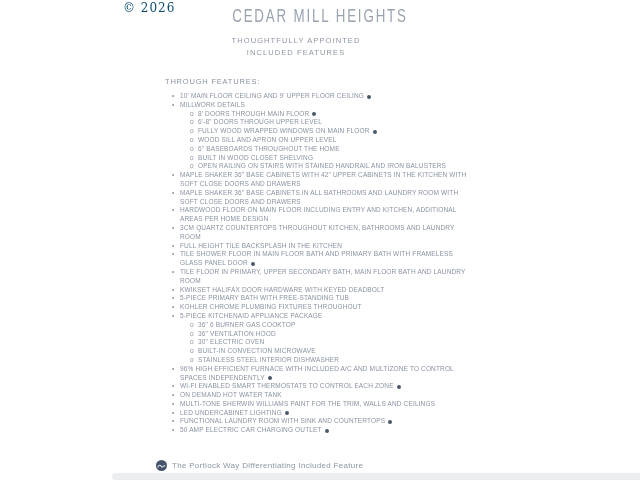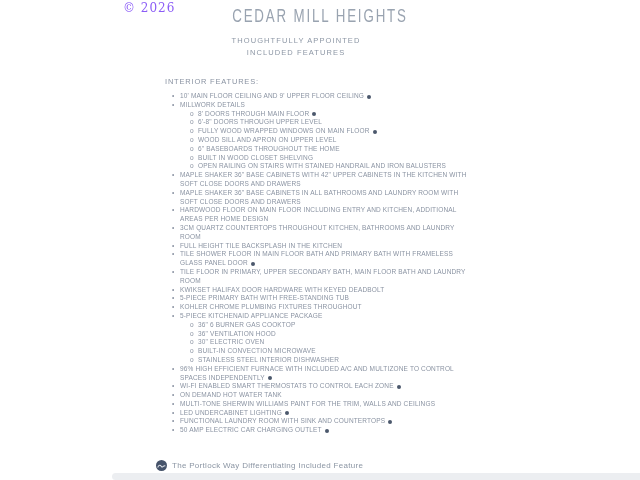--- a/index.html
+++ b/index.html
@@ -1,20 +1,20 @@
 <!DOCTYPE html>
 <html><head>
 <meta charset="utf-8">
 <style>
   html,body{margin:0;padding:0;background:#ffffff;}
   .page{position:relative;width:640px;height:480px;background:#ffffff;overflow:hidden;
         font-family:"Liberation Sans",sans-serif;}
 
   .copyright{position:absolute;left:123px;top:1px;font-family:"DejaVu Serif",serif;
-             font-size:12px;letter-spacing:1px;color:#8b5cf6;}
+             font-size:12px;letter-spacing:1px;color:#0c4a6e;}
 
   .title{position:absolute;left:0;top:6px;width:640px;text-align:center;
          font-size:18px;font-weight:300;letter-spacing:2.5px;color:#99a3b0;
          transform:scaleX(0.74);transform-origin:50% 50%;white-space:nowrap;}
 
   .subtitle{position:absolute;left:0;width:592px;text-align:center;
             font-size:7.5px;letter-spacing:1.1px;color:#8d97a5;white-space:nowrap;}
   .subtitle.s1{top:36px;}
   .subtitle.s2{top:48px;}
 
@@ -44,21 +44,21 @@
 
 <div class="page">
 
   <div class="copyright">© 2026</div>
 
   <div class="title">CEDAR MILL HEIGHTS</div>
 
   <div class="subtitle s1">THOUGHTFULLY APPOINTED</div>
   <div class="subtitle s2">INCLUDED FEATURES</div>
 
-  <div class="section-heading">INTERIOR FEATURES:</div>
+  <div class="section-heading">THROUGH FEATURES:</div>
 
   <ul class="features">
       <li class="lvl1">
       <span class="marker">•</span>
       <span class="body">
         <span>10' MAIN FLOOR CEILING AND 9' UPPER FLOOR CEILING</span><span class="flag-dot"></span>
       </span>
     </li>
       <li class="lvl1">
       <span class="marker">•</span>

